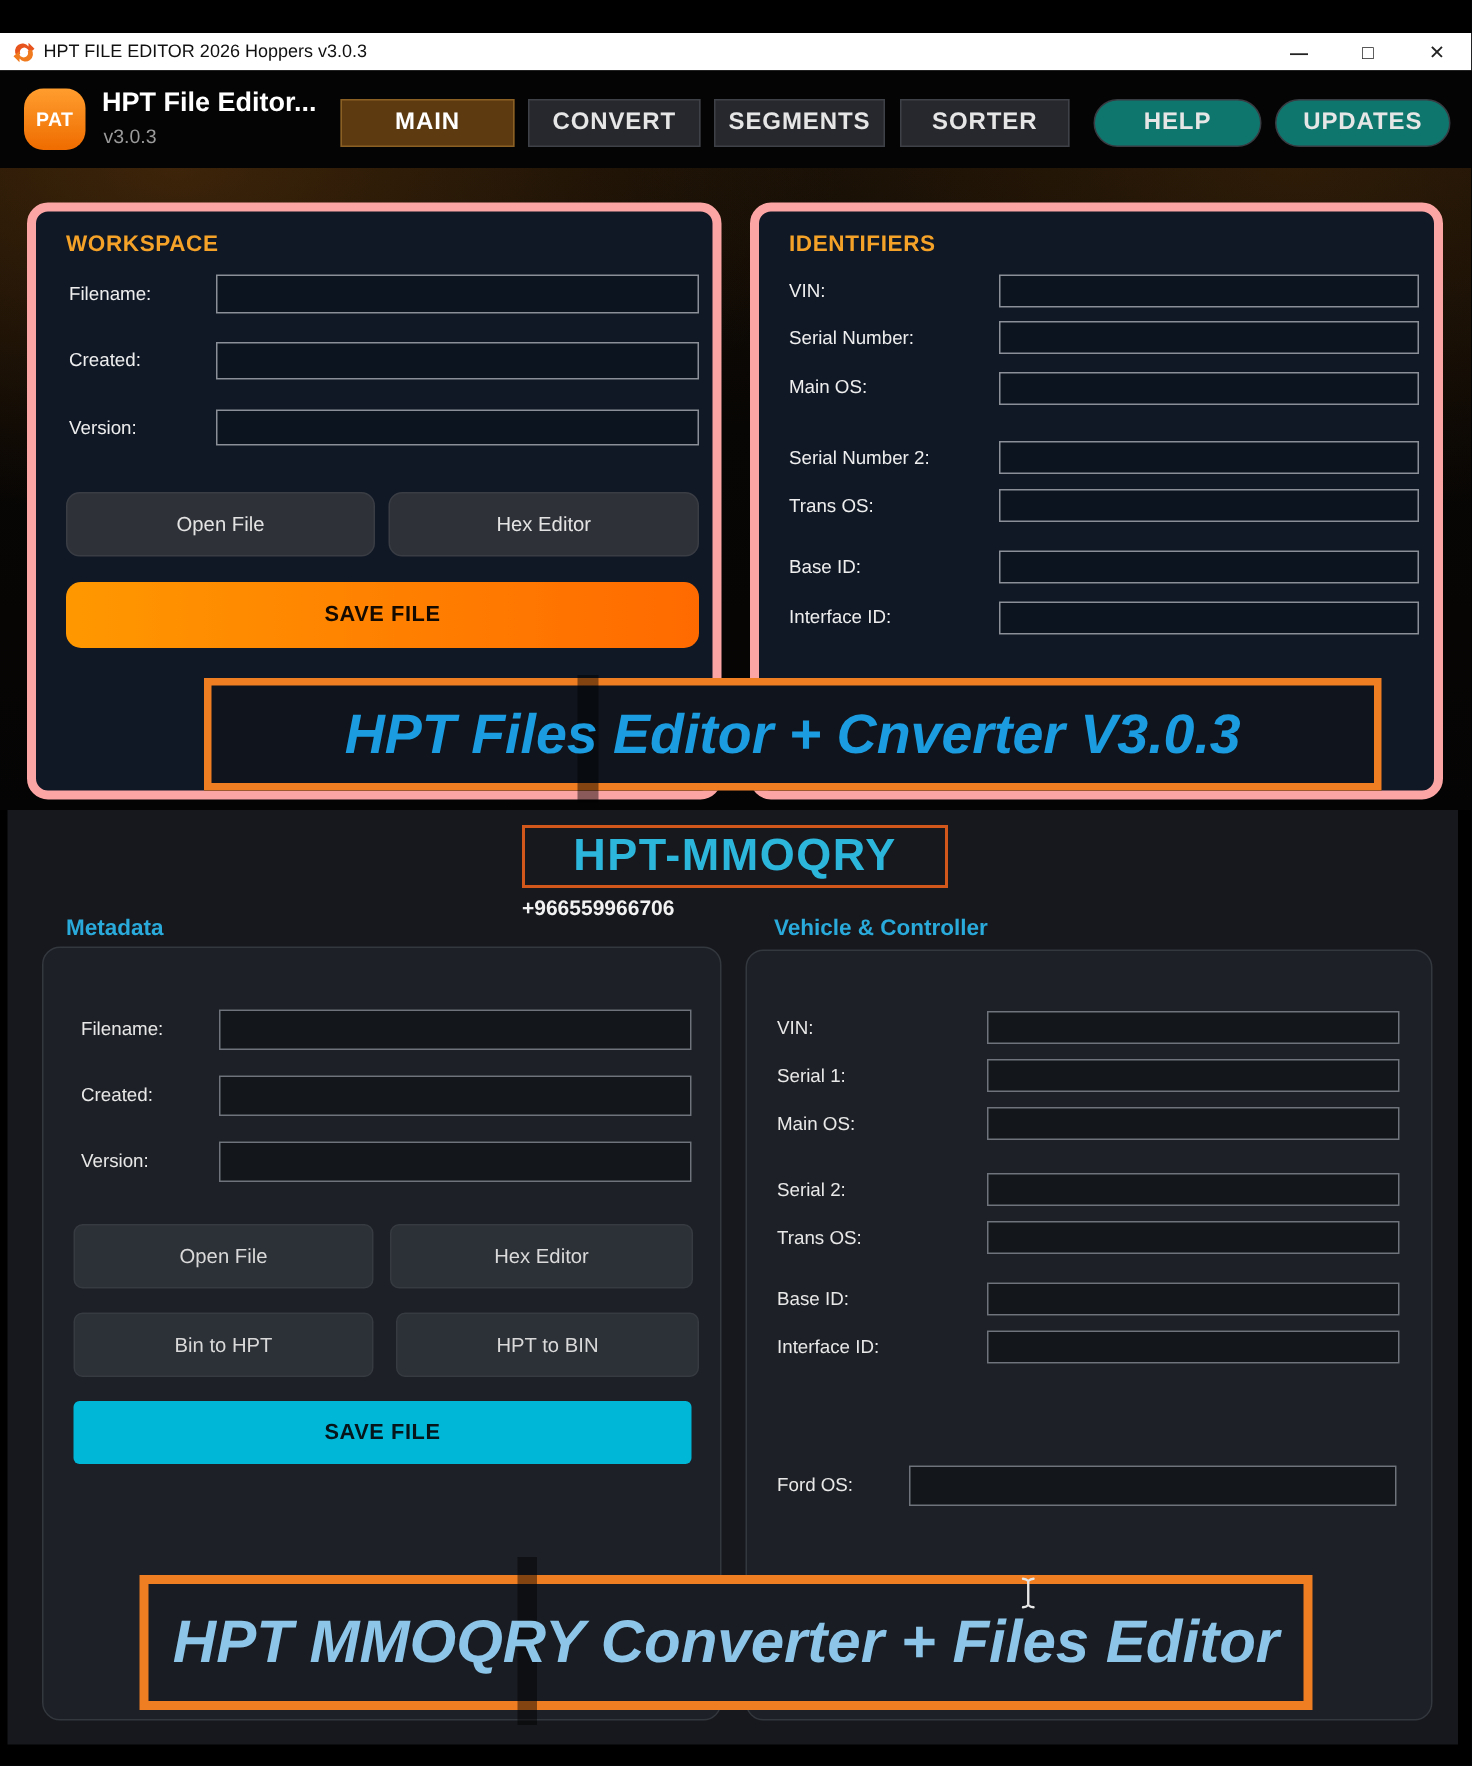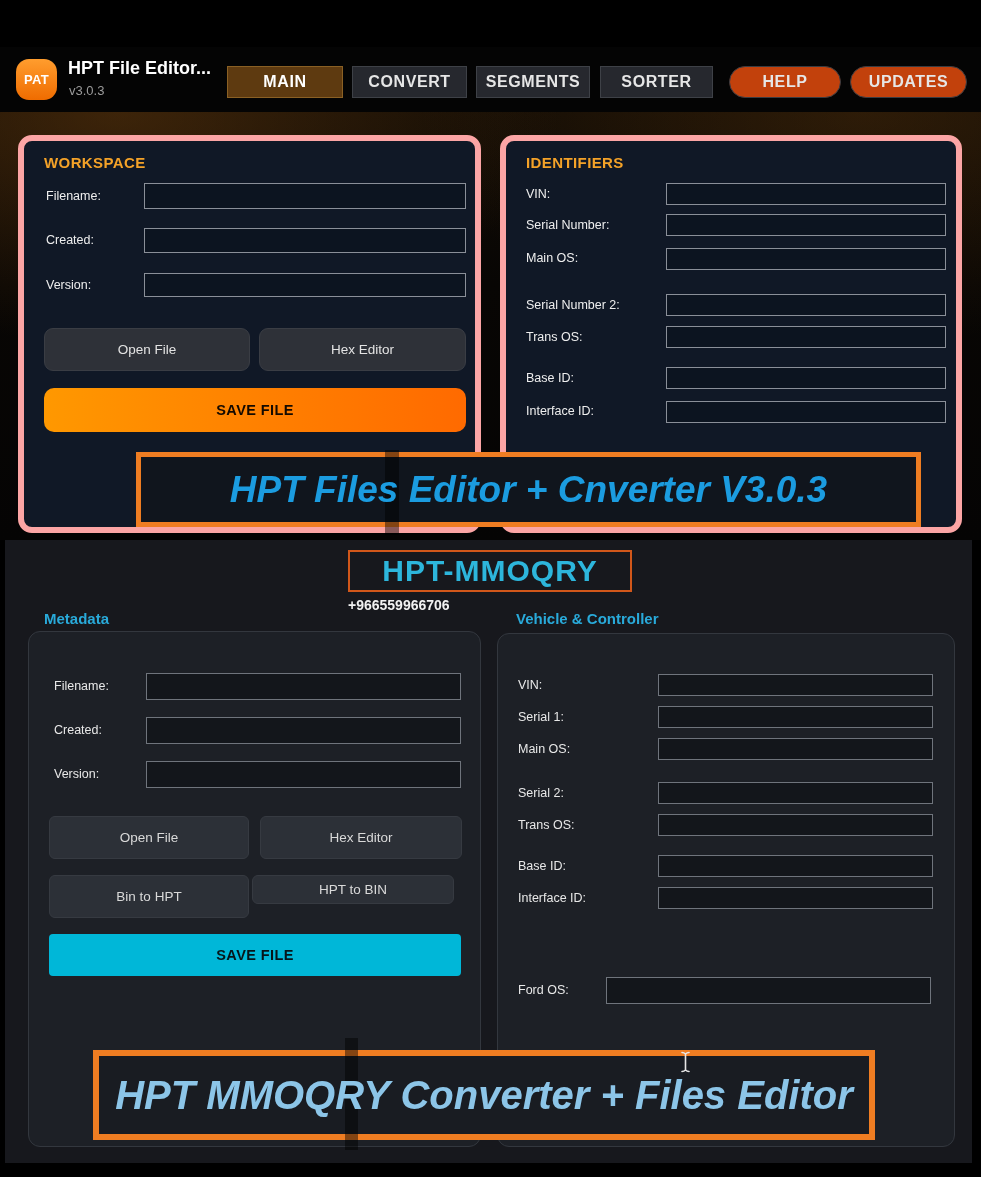--- a/index.html
+++ b/index.html
@@ -25,21 +25,21 @@
                 linear-gradient(180deg,#120c05 0%, #080604 40%, #050404 100%); }
   .pat-logo { position:absolute; left:16px; top:12px; width:41px; height:41px; border-radius:13px;
     background:linear-gradient(180deg,#ff9d2e,#ef6c00); color:#fff; font-weight:800; font-size:13px;
     display:flex; align-items:center; justify-content:center; letter-spacing:0.3px; }
   .app-title { position:absolute; left:68px; top:11px; color:#fff; font-size:18px; font-weight:800; }
   .app-version { position:absolute; left:69px; top:36px; color:#9b9b9b; font-size:13px; }
   .nav-btn { position:absolute; top:19px; height:32px; background:#26282e; border:1px solid #3e4147;
     color:#e6e6e6; font-size:16px; font-weight:600; letter-spacing:0.6px; cursor:pointer;
     font-family:"Liberation Sans", sans-serif; }
   .nav-btn.active { background:#5e3a10; border-color:#8a6024; color:#ffffff; font-weight:800; }
-  .nav-btn.pill { border-radius:16px; background:#c2410c; border-color:#393c42; }
+  .nav-btn.pill { border-radius:16px; background:#0f766e; border-color:#393c42; }
 
   .panel { position:absolute; background:#101826; border:6px solid #fca5a5; border-radius:14px; }
   .panel-title { position:absolute; left:20px; top:13px; color:#f4a228; font-size:15px; font-weight:800; letter-spacing:0.4px; }
   .f-label { position:absolute; color:#eeeeee; font-size:12.5px; white-space:nowrap; }
   .f-input { position:absolute; background:#0c1420; border:1px solid #8a8f98; color:#fff; font-size:12px; padding:0 6px; outline:none; }
 
   .gray-btn { position:absolute; background:#2e3138; border:1px solid #3a3d44; border-radius:9px;
     color:#e3e3e3; font-size:13.5px; cursor:pointer; font-family:"Liberation Sans", sans-serif; }
   .save-orange { position:absolute; left:20px; top:247px; width:422px; height:44px; border:none; border-radius:10px;
     background:linear-gradient(90deg,#ff9800 0%, #ff6a00 100%); color:#140a00; font-size:14.5px; font-weight:800;
@@ -72,20 +72,32 @@
     font-family:"Liberation Sans", sans-serif; }
 
   
   .ibeam { position:absolute; left:680px; top:1051px; width:11px; height:22px; z-index:9; }
 </style>
 </head>
 <body>
 
 <div class="screen">
 
+  <div class="titlebar">
+    <span class="tb-icon">
+      <svg width="16" height="16" viewBox="0 0 16 16">
+        <path d="M3 10 A5 5 0 0 1 11 4 L11 1.5 L15 5.5 L11 9 L11 6.5 A3 3 0 0 0 5.5 9 Z" fill="#e8541e"></path>
+        <path d="M13 6 A5 5 0 0 1 5 12 L5 14.5 L1 10.5 L5 7 L5 9.5 A3 3 0 0 0 10.5 7 Z" fill="#f07a1e"></path>
+      </svg>
+    </span>
+    <span class="tb-title">HPT FILE EDITOR 2026 Hoppers v3.0.3</span>
+    <div class="win-btn min">—</div>
+    <div class="win-btn max">□</div>
+    <div class="win-btn cls">✕</div>
+  </div>
 
   <div class="editor-app">
     <div class="app-header">
       <div class="pat-logo">PAT</div>
       <div class="app-title">HPT File Editor...</div>
       <div class="app-version">v3.0.3</div>
       <button class="nav-btn active" style="left:227px; width:116px;">MAIN</button>
       <button class="nav-btn" style="left:352px; width:115px;">CONVERT</button>
       <button class="nav-btn" style="left:476px; width:114px;">SEGMENTS</button>
       <button class="nav-btn" style="left:600px; width:113px;">SORTER</button>
@@ -141,21 +153,21 @@
     <div class="panel2" style="left:23px; top:91px; width:453px; height:516px;">
       <span class="f-label2" style="left:25px; top:47px;">Filename:</span>
       <input class="f-input2" style="left: 117px; top: 41px; width: 315px; height: 27px;">
       <span class="f-label2" style="left:25px; top:91px;">Created:</span>
       <input class="f-input2" style="left: 117px; top: 85px; width: 315px; height: 27px;">
       <span class="f-label2" style="left:25px; top:135px;">Version:</span>
       <input class="f-input2" style="left: 117px; top: 129px; width: 315px; height: 27px;">
       <button class="gray-btn2" style="left:20px; top:184px; width:200px; height:43px;">Open File</button>
       <button class="gray-btn2" style="left:231px; top:184px; width:202px; height:43px;">Hex Editor</button>
       <button class="gray-btn2" style="left:20px; top:243px; width:200px; height:43px;">Bin to HPT</button>
-      <button class="gray-btn2" style="left:223px; top:243px; width:202px; height:29px;">HPT to BIN</button>
+      <button class="gray-btn2" style="left:235px; top:243px; width:202px; height:43px;">HPT to BIN</button>
       <button class="save-cyan">SAVE FILE</button>
     </div>
 
     <div class="panel2" style="left:492px; top:93px; width:458px; height:514px;">
       <span class="f-label2" style="left:20px; top:44px;">VIN:</span>
       <input class="f-input2" style="left: 160px; top: 40px; width: 275px; height: 22px;">
       <span class="f-label2" style="left:20px; top:76px;">Serial 1:</span>
       <input class="f-input2" style="left: 160px; top: 72px; width: 275px; height: 22px;">
       <span class="f-label2" style="left:20px; top:108px;">Main OS:</span>
       <input class="f-input2" style="left: 160px; top: 104px; width: 275px; height: 22px;">

